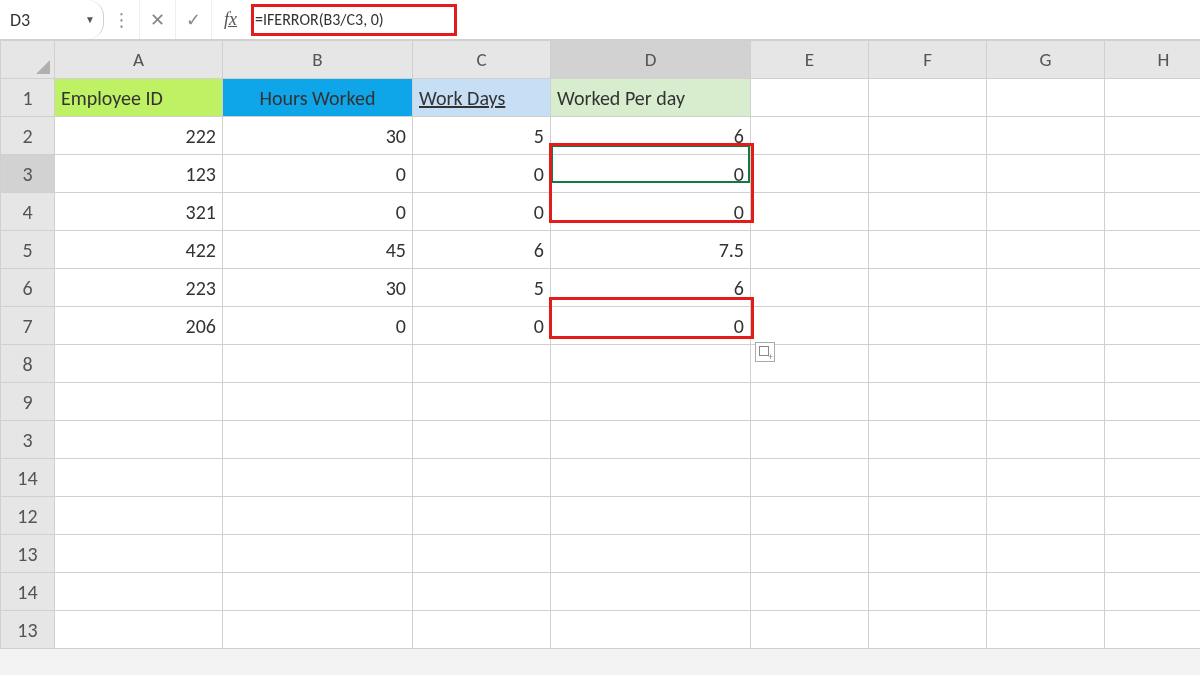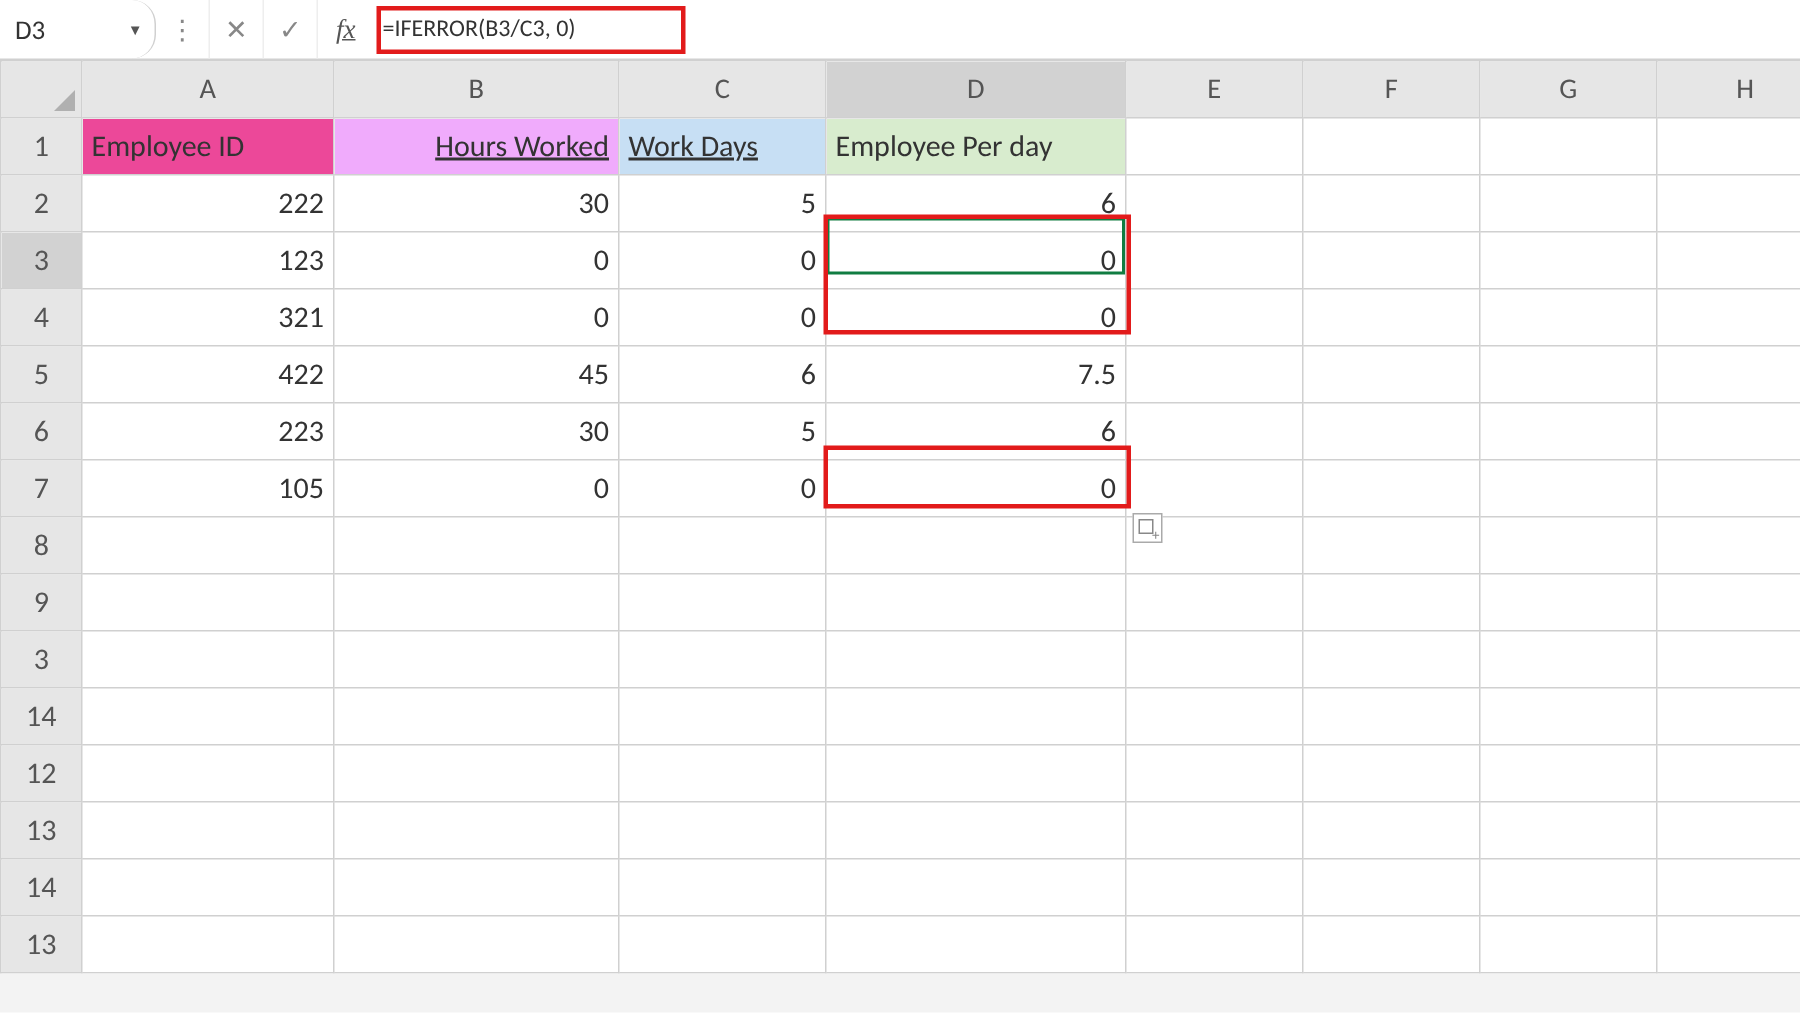--- a/index.html
+++ b/index.html
@@ -112,22 +112,22 @@
   .row-head {
     width: 54px;
     background: #e6e6e6;
     text-align: center;
     color: #555;
     font-weight: normal;
     font-size: 20px;
   }
   .row-head.sel { background: #d2d2d2; }
   td.cell { background: #fff; text-align: right; }
-  td.head-a { background: #ec4899; text-align: left; }
-  td.head-b { background: #f0abfc; text-align: right; text-decoration: underline; }
+  td.head-a { background: #bef264; text-align: left; }
+  td.head-b { background: #0ea5e9; text-align: center; }
   td.head-c { background: #c7dff4; text-align: left; text-decoration: underline; }
   td.head-d { background: #d8ecce; text-align: left; }
 
   .w-A { width: 168px; }
   .w-B { width: 190px; }
   .w-C { width: 138px; }
   .w-D { width: 200px; }
   .w-E, .w-F, .w-G, .w-H { width: 118px; }
 
   .red-box {
@@ -186,21 +186,21 @@
       <th class="col-head w-E">E</th>
       <th class="col-head w-F">F</th>
       <th class="col-head w-G">G</th>
       <th class="col-head w-H">H</th>
     </tr>
     <tr>
       <th class="row-head">1</th>
       <td class="head-a">Employee ID</td>
       <td class="head-b">Hours Worked</td>
       <td class="head-c">Work Days</td>
-      <td class="head-d">Employee Per day</td>
+      <td class="head-d">Worked Per day</td>
       <td class="cell"></td>
       <td class="cell"></td>
       <td class="cell"></td>
       <td class="cell"></td>
     </tr>
     <tr>
       <th class="row-head">2</th>
       <td class="cell">222</td>
       <td class="cell">30</td>
       <td class="cell">5</td>
@@ -249,21 +249,21 @@
       <td class="cell">30</td>
       <td class="cell">5</td>
       <td class="cell">6</td>
       <td class="cell"></td>
       <td class="cell"></td>
       <td class="cell"></td>
       <td class="cell"></td>
     </tr>
     <tr>
       <th class="row-head">7</th>
-      <td class="cell">105</td>
+      <td class="cell">206</td>
       <td class="cell">0</td>
       <td class="cell">0</td>
       <td class="cell">0</td>
       <td class="cell"></td>
       <td class="cell"></td>
       <td class="cell"></td>
       <td class="cell"></td>
     </tr>
     <tr>
           <th class="row-head">8</th>

